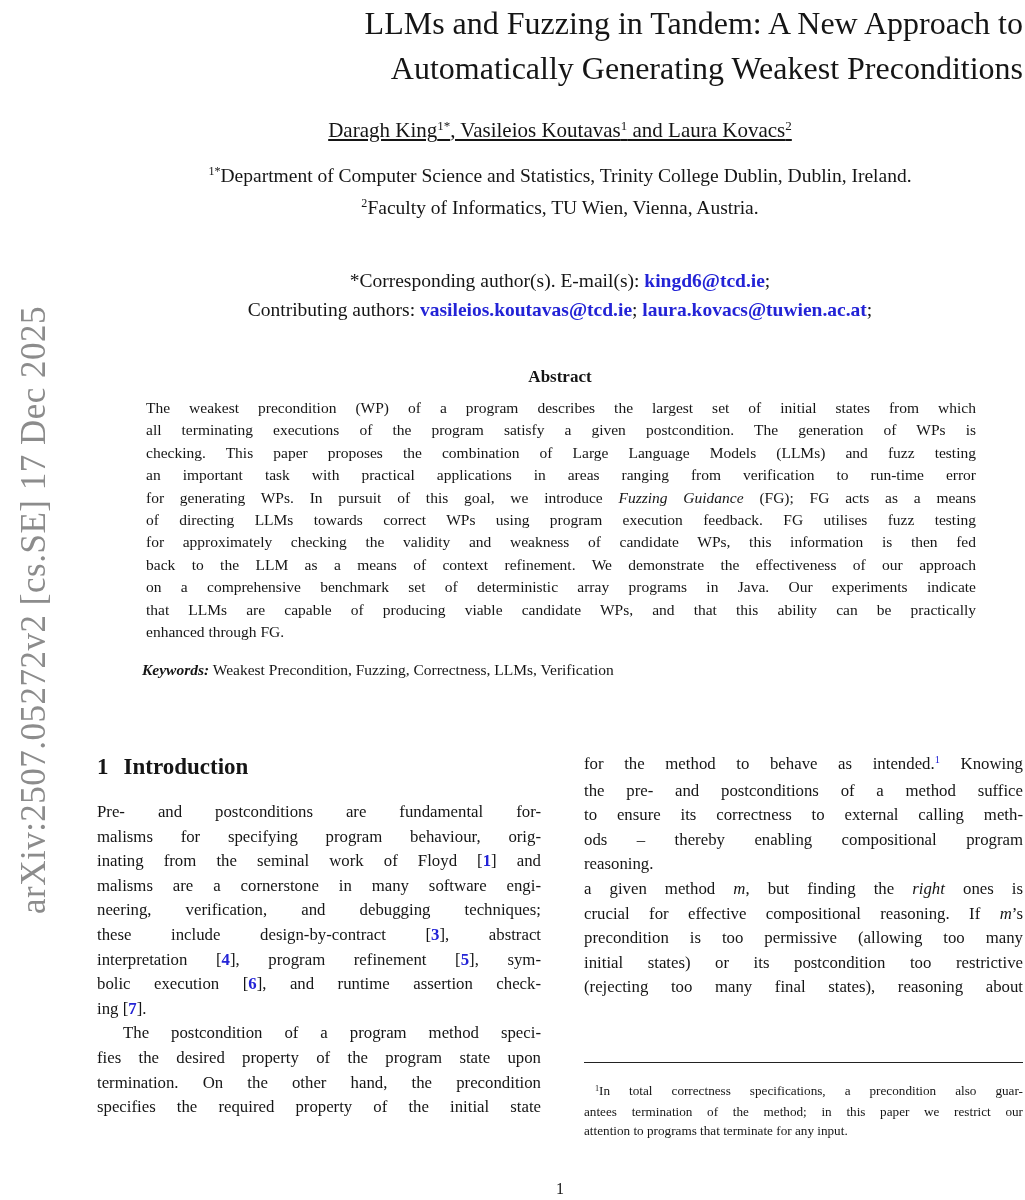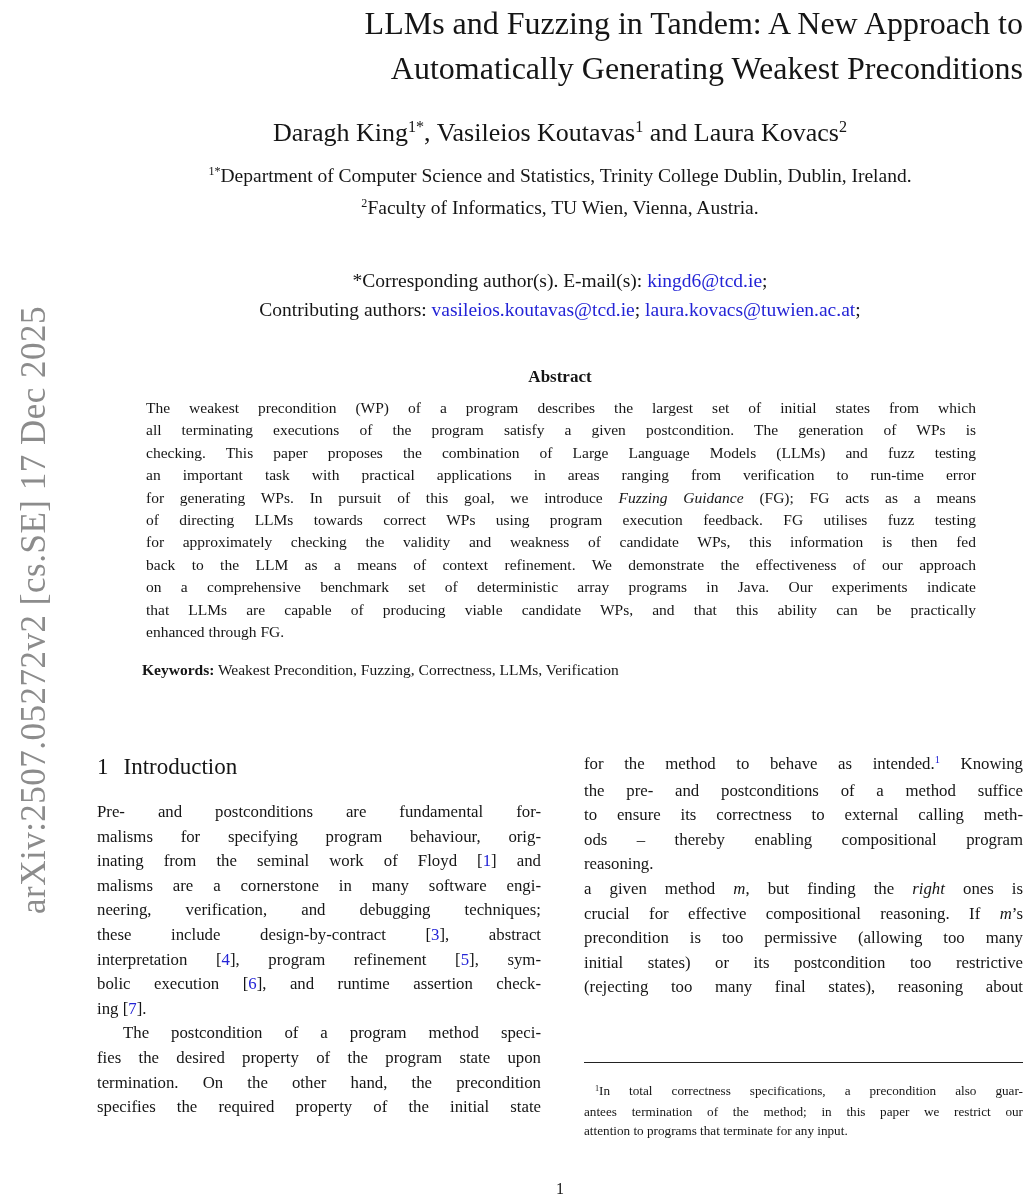--- a/index.html
+++ b/index.html
@@ -10,56 +10,56 @@
   }
   .arxiv-stamp {
     position:absolute; left:34px; top:610px;
     transform:translate(-50%,-50%) rotate(-90deg);
     white-space:nowrap; font-size:35px; color:#8c8c8c; letter-spacing:0.5px;
   }
   .content { position:absolute; left:97px; top:0; width:926px; height:1200px; }
 
   .title { position:absolute; top:1px; left:0; width:100%; text-align:right;
            font-size:32px; line-height:45px; }
-  .authors { position:absolute; top:118px; left:0; width:100%; text-align:center; font-size:26px; }
+  .authors { position:absolute; top:118px; left:0; width:100%; text-align:center; font-size:21px;text-decoration:underline; }
   .affils { position:absolute; top:161px; left:0; width:100%; text-align:center;
             font-size:19.5px; line-height:30px; }
   .corresp-block { position:absolute; top:266px; left:0; width:100%; text-align:center;
             font-size:19.5px; line-height:29px; }
 
   .abs-head { position:absolute; top:367px; left:0; width:100%; text-align:center;
               font-size:17px; font-weight:bold; }
   .abs-body { position:absolute; top:397px; left:49px; width:830px;
               font-size:15.5px; line-height:22.4px; }
   .keywords { position:absolute; top:661px; left:45px; width:830px; font-size:15.5px; }
 
   .col { font-size:16.8px; line-height:24.6px; }
   .col-left  { position:absolute; top:752px; left:0;    width:444px; }
   .col-right { position:absolute; top:752px; left:487px; width:439px; }
 
-  .sec-head { font-size:23px; font-weight:normal; line-height:30px; margin:0 0 18px 0; }
+  .sec-head { font-size:23px; font-weight:bold; line-height:30px; margin:0 0 18px 0; }
   .sec-head .sec-num { margin-right:15px; }
 
   .line { text-align:justify; text-align-last:justify; }
   .line.last { text-align-last:left; }
   .line.indent { padding-left:26px; }
 
   .footnote { position:absolute; top:1062px; left:487px; width:439px;
               border-top:1.6px solid #222; padding-top:19px;
               font-size:13.2px; line-height:18.8px; }
   .footnote .line.indent { padding-left:11px; }
 
   .page-number { position:absolute; top:1180px; left:0; width:100%;
                  text-align:center; font-size:16px; }
 
   .s-n { }
-  .s-b { font-weight:bold; }
+  .s-b { font-weight:bold;font-style:italic; }
   .s-i { font-style:italic; }
   .s-sup  { font-size:0.62em; position:relative; top:-0.55em; }
-  .s-link { color:#2323d6; }
+  .s-link { color:#2323d6;font-weight:bold; }
   .s-supl { font-size:0.62em; position:relative; top:-0.55em; color:#2323d6; }
 </style>
 </head>
 <body>
 
 <div class="page">
 
   <div class="arxiv-stamp">arXiv:2507.05272v2  [cs.SE]  17 Dec 2025</div>
 
   <div class="content">

